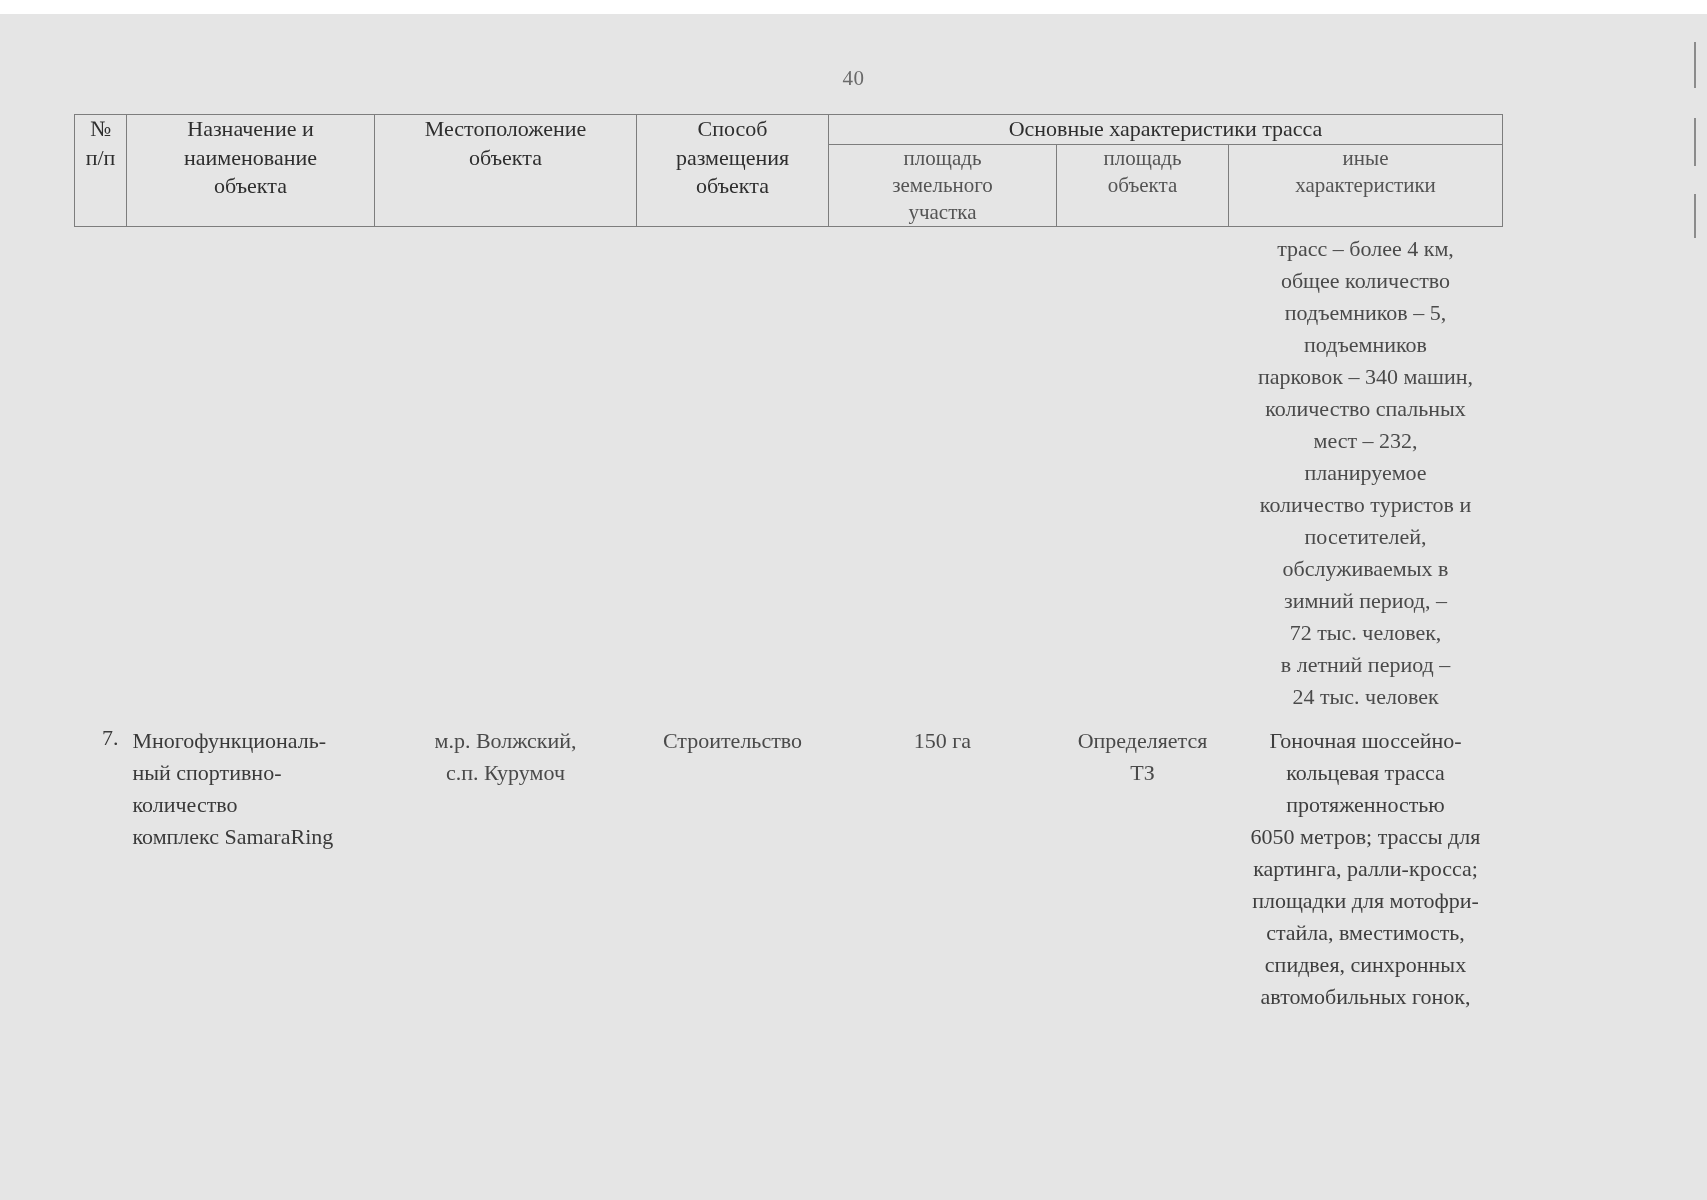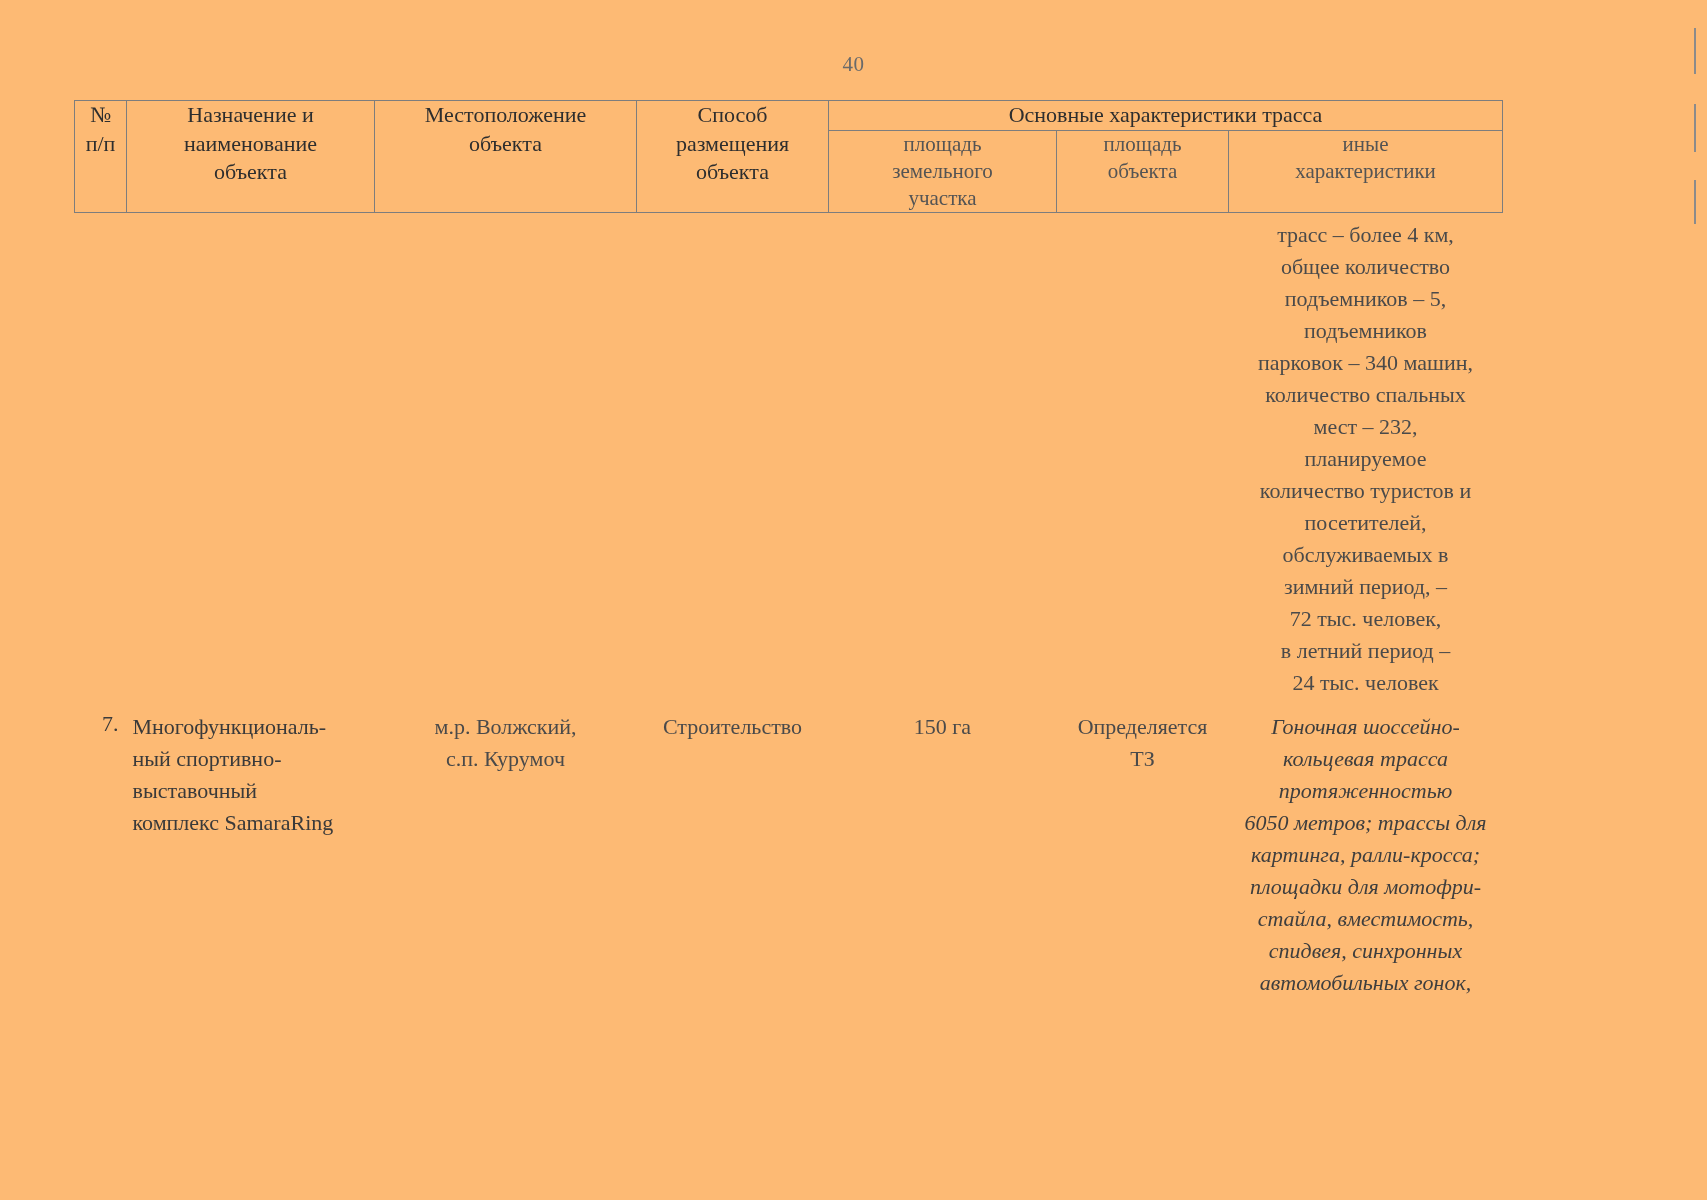--- a/index.html
+++ b/index.html
@@ -12,21 +12,22 @@
     height: 1200px;
     position: relative;
     font-family: "Liberation Serif", "DejaVu Serif", serif;
     color: #3f3f3f;
     overflow: hidden;
   }
 
   .page {
     position: absolute;
     inset: 0;
-    background: #fdba74;
+    background: #e5e5e5;
+    margin-top: 14px;
   }
 
   
   .page-number {
     position: absolute;
     top: 52px;
     left: 0;
     width: 1707px;
     text-align: center;
     font-size: 21px;
@@ -120,21 +121,20 @@
     text-align: center;
     padding-top: 2px;
     color: #4a4a4a;
   }
   .row7 .misc {
     font-size: 22px;
     line-height: 1.455;
     text-align: center;
     padding-top: 2px;
     color: #3e3e3e;
-    font-style: italic;
   }
   .line { display: block; }
   .spacer-row td { height: 10px; border: none; }
 </style>
 </head>
 <body>
 
 <div class="page">
 
   <div class="page-number">40</div>
@@ -226,21 +226,21 @@
       <tr class="spacer-row">
         <td colspan="7"></td>
       </tr>
 
       <tr class="row7">
         <td class="num">7.</td>
 
         <td class="name">
           <span class="line">Многофункциональ-</span>
           <span class="line">ный спортивно-</span>
-          <span class="line">выставочный</span>
+          <span class="line">количество</span>
           <span class="line">комплекс SamaraRing</span>
         </td>
 
         <td class="ctr">
           <span class="line">м.р. Волжский,</span>
           <span class="line">с.п. Курумоч</span>
         </td>
 
         <td class="ctr">
           <span class="line">Строительство</span>

